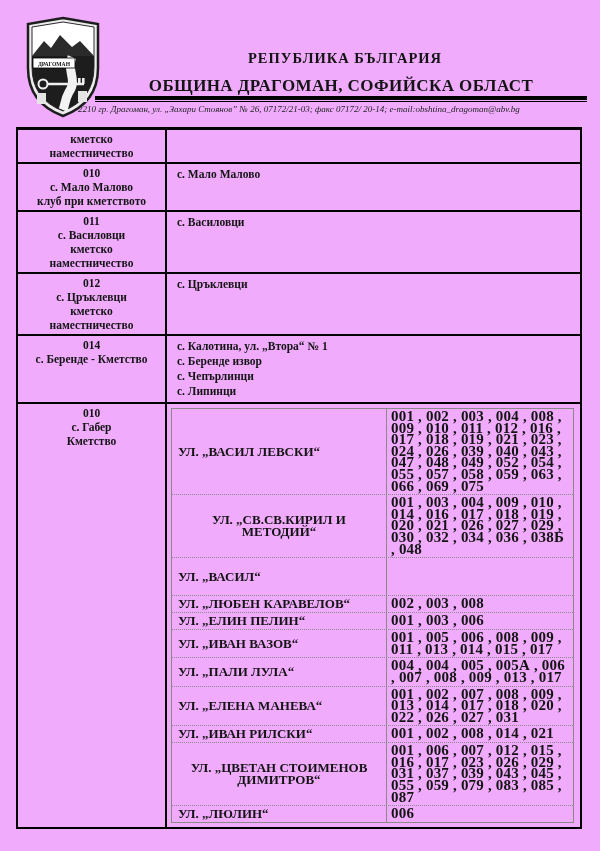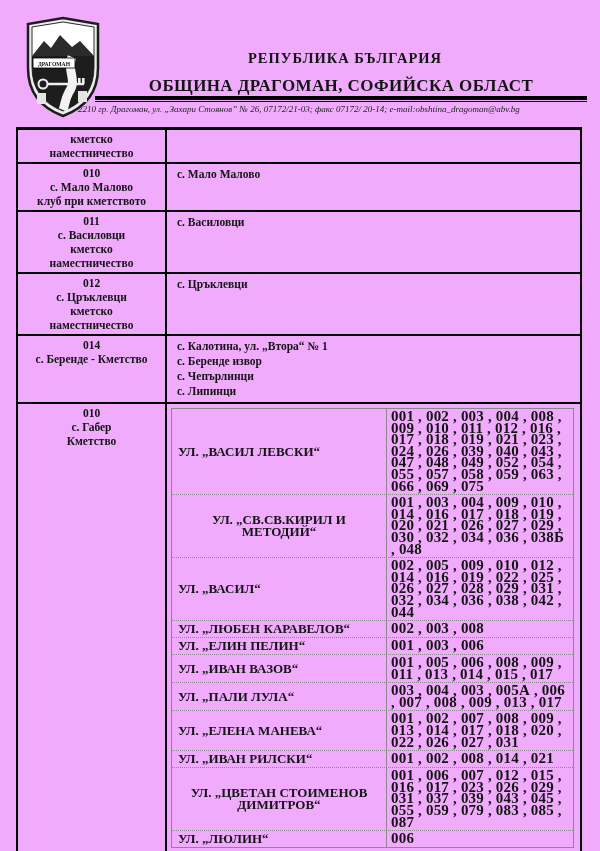--- a/index.html
+++ b/index.html
@@ -178,21 +178,20 @@
             <div class="ncell-name">
               <span>УЛ. „СВ.СВ.КИРИЛ И МЕТОДИЙ“</span>
             </div>
             <div class="ncell-nums">001 , 003 , 004 , 009 , 010 , 014 , 016 , 017 , 018 , 019 , 020 , 021 , 026 , 027 , 029 , 030 , 032 , 034 , 036 , 038Б , 048</div>
           </div>
 
           <div class="nrow" style="min-height:38px">
             <div class="ncell-name">
               <span>УЛ. „ВАСИЛ“</span>
             </div>
-            <div class="ncell-nums">002 , 005 , 009 , 010 , 012 , 014 , 016 , 019 , 022 , 025 , 026 , 027 , 028 , 029 , 031 , 032 , 034 , 036 , 038 , 042 , 044</div>
           </div>
 
           <div class="nrow" style="min-height:14px">
             <div class="ncell-name">
               <span>УЛ. „ЛЮБЕН КАРАВЕЛОВ“</span>
             </div>
             <div class="ncell-nums">002 , 003 , 008</div>
           </div>
 
           <div class="nrow" style="min-height:14px">
@@ -206,21 +205,21 @@
             <div class="ncell-name">
               <span>УЛ. „ИВАН ВАЗОВ“</span>
             </div>
             <div class="ncell-nums">001 , 005 , 006 , 008 , 009 , 011 , 013 , 014 , 015 , 017</div>
           </div>
 
           <div class="nrow" style="min-height:25px">
             <div class="ncell-name">
               <span>УЛ. „ПАЛИ ЛУЛА“</span>
             </div>
-            <div class="ncell-nums">003 , 004 , 003 , 005А , 006 , 007 , 008 , 009 , 013 , 017</div>
+            <div class="ncell-nums">004 , 004 , 005 , 005А , 006 , 007 , 008 , 009 , 013 , 017</div>
           </div>
 
           <div class="nrow" style="min-height:25px">
             <div class="ncell-name">
               <span>УЛ. „ЕЛЕНА МАНЕВА“</span>
             </div>
             <div class="ncell-nums">001 , 002 , 007 , 008 , 009 , 013 , 014 , 017 , 018 , 020 , 022 , 026 , 027 , 031</div>
           </div>
 
           <div class="nrow" style="min-height:14px">

